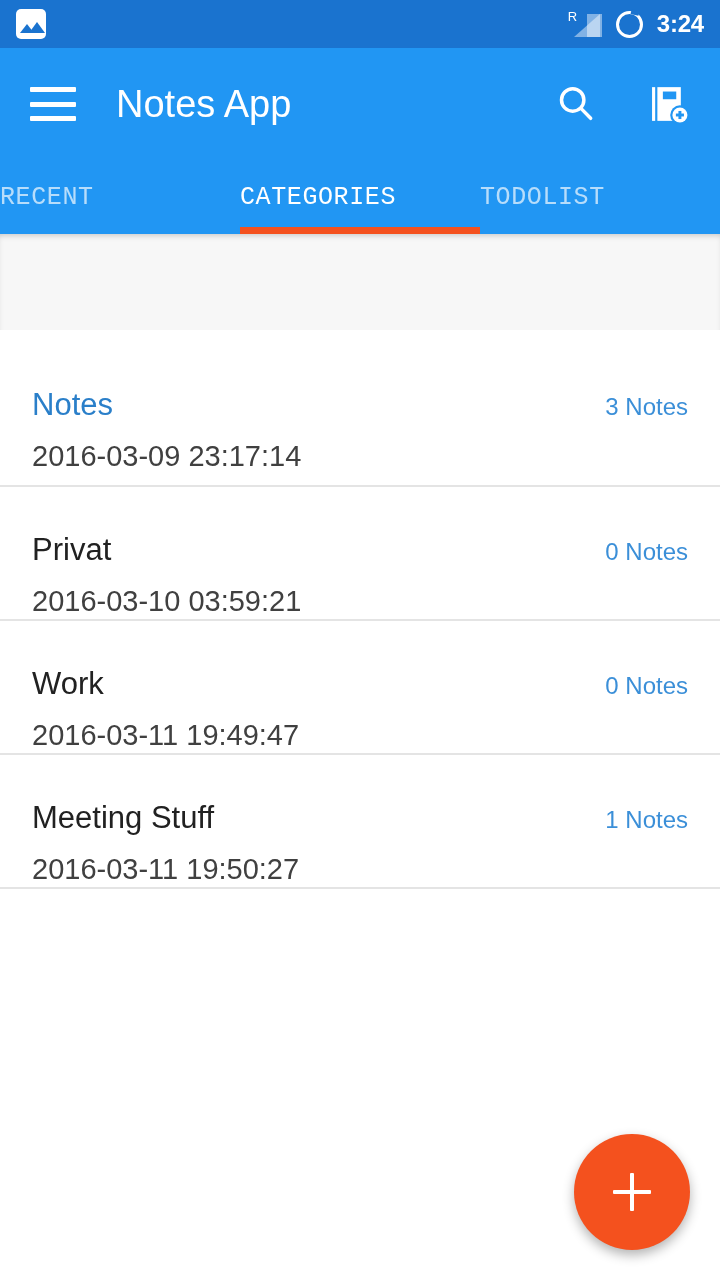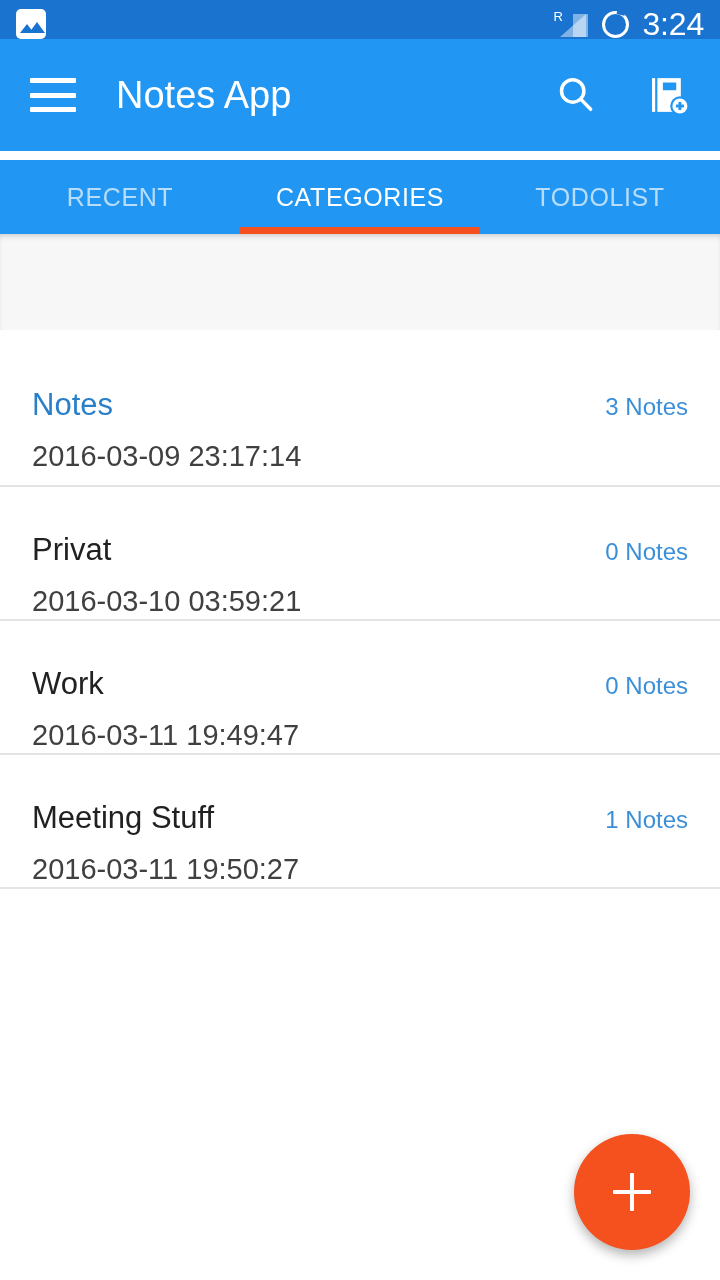--- a/index.html
+++ b/index.html
@@ -105,31 +105,31 @@
   }
   .battery-ring::after {
     content: "";
     position: absolute;
     top: -4px; right: 1px;
     width: 8px; height: 5px;
     background: #1a73cf;
     transform: rotate(12deg);
   }
   .clock {
-    font-size: 32px;
+    font-size: 24px;
     color: #ffffff;
-    font-weight: 400;
+    font-weight: 700;
     letter-spacing: -0.2px;
     line-height: 1;
   }
 
   
   .app-bar {
     position: absolute;
-    top: 39px; left: 0;
+    top: 48px; left: 0;
     width: 720px;
     height: 112px;
     background: #2196f3;
     display: flex;
     align-items: center;
     padding: 0 28px 0 30px;
   }
   .hamburger {
     width: 46px; height: 34px;
     display: flex;
@@ -174,22 +174,23 @@
     width: 720px;
     height: 74px;
     background: #2196f3;
     display: flex;
   }
   .tab {
     flex: 1;
     position: relative;
     display: flex;
     align-items: center;
-    justify-content: center;
-    cursor: pointer;
+    justify-content: flex-start;
+    cursor: pointer;
+    font-family: Liberation Mono, monospace;
   }
   .tab-label {
     font-size: 25px;
     font-weight: 500;
     letter-spacing: 0.6px;
     color: rgba(255,255,255,0.68);
     line-height: 1;
   }
   .tab.active .tab-label { color: #ffffff; }
   .tab-indicator {

